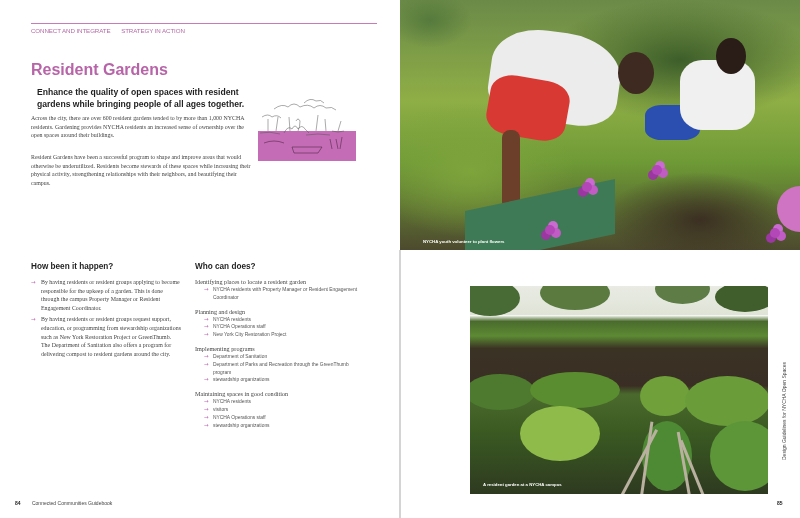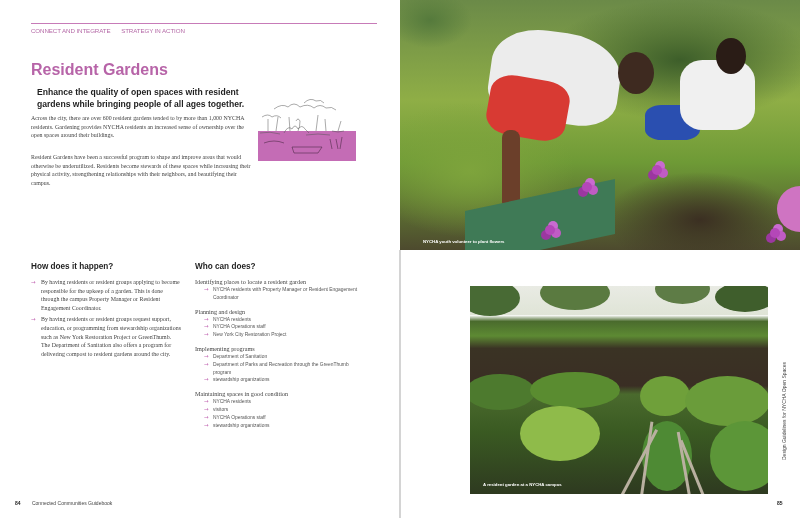--- a/index.html
+++ b/index.html
@@ -104,21 +104,21 @@
         <path d="M28 42 q4 -8 8 -4 q3 -6 6 0 q4 -5 7 0 l4 4"></path>
         <path d="M4 42 q10 -2 20 1 M50 44 q12 -2 24 0 M76 40 q6 2 12 0"></path>
         <path d="M40 30 q2 -4 4 0 q0 6 -2 10"></path>
       </g>
       <g fill="none" stroke="#3a1f35" stroke-width="0.5">
         <path d="M8 52 q10 -4 20 0 M36 56 l30 0 l-4 6 l-24 0 z M74 48 l2 10 M80 48 l2 10 M86 46 l-2 12"></path>
       </g>
     </svg>
   </div>
 
-  <h2 class="sec-h how-h">How does it happen?</h2>
+  <h2 class="sec-h how-h">How been it happen?</h2>
   <ul class="how-list">
     <li><span class="arrow">→</span><span>By having residents or resident groups applying to become responsible for the upkeep of a garden. This is done through the campus Property Manager or Resident Engagement Coordinator.</span></li>
     <li><span class="arrow">→</span><span>By having residents or resident groups request support, education, or programming from stewardship organizations such as New York Restoration Project or GreenThumb. The Department of Sanitation also offers a program for delivering compost to resident gardens around the city.</span></li>
   </ul>
 
   <h2 class="sec-h who-h">Who can does?</h2>
   <div class="who">
     <div class="who-group">
       <div class="who-group-title">Identifying places to locate a resident garden</div>
       <ul class="who-list">

